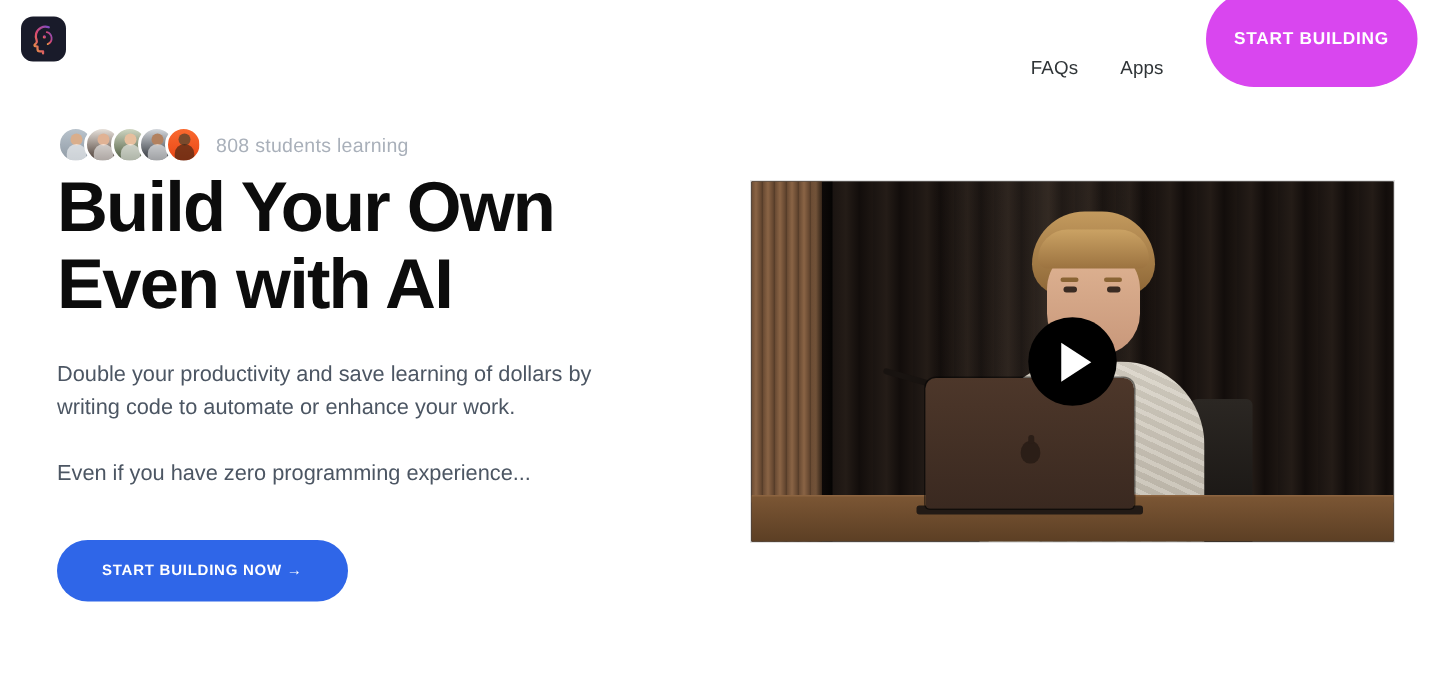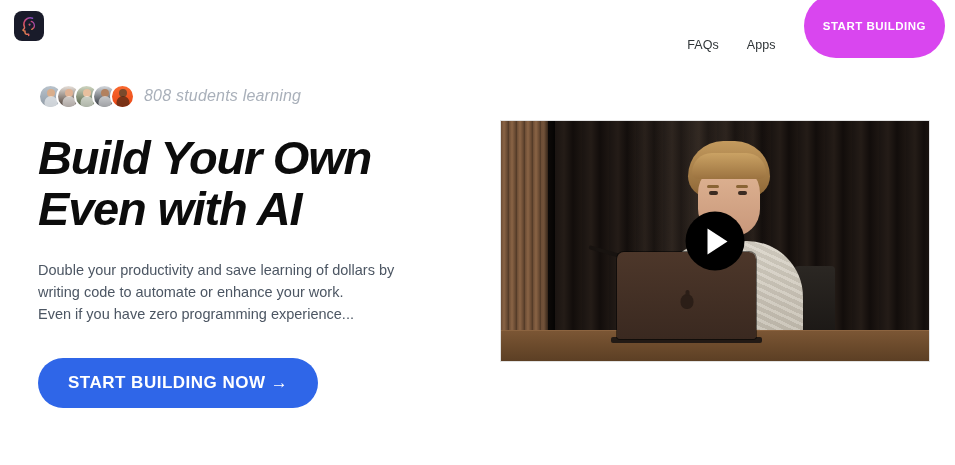--- a/index.html
+++ b/index.html
@@ -56,45 +56,44 @@
   .avatar .face {
     position:absolute; left:50%; bottom:-2px; transform:translateX(-50%);
     width:13px; height:13px; border-radius:50% 50% 40% 40%;
     background:rgba(255,255,255,.55);
   }
   .avatar .head {
     position:absolute; left:50%; top:3px; transform:translateX(-50%);
     width:8px; height:8px; border-radius:50%;
   }
   .students-text {
-    font-size:16px; font-style:italic; color:#a9b0ba;
+    font-size:13px; color:#a9b0ba;
     letter-spacing:0.2px; white-space:nowrap;
   }
 
   .headline {
-    margin-top:20px;
+    margin-top:0;
     font-size:47px; line-height:1.09;
     font-weight:bold; color:#0c0c0c;
     letter-spacing:-1.2px;
-    font-style:italic;
   }
 
   .body-copy { margin-top:26px; }
   .body-copy p {
     font-size:14.5px; line-height:1.5; color:#4c5663;
     max-width:400px;
   }
-  .body-copy p.second { }
+  .body-copy p.second { margin-top:22px; }
 
   .cta-main {
     margin-top:32px;
     display:inline-flex; align-items:center; justify-content:center;
     background:#2f66e8; color:#fff;
     border:none; border-radius:999px;
-    font-size:17px; font-weight:bold; letter-spacing:0.5px;
+    font-size:10px; font-weight:bold; letter-spacing:0.5px;
     padding:15px 30px; cursor:pointer; white-space:nowrap;
     font-family:"Liberation Sans", sans-serif;
   }
 
   
   .video-wrap {
     position:absolute; left:500px; top:68px;
     width:430px; height:242px;
     border:1px solid #e2e2e2;
     overflow:hidden; cursor:pointer;

